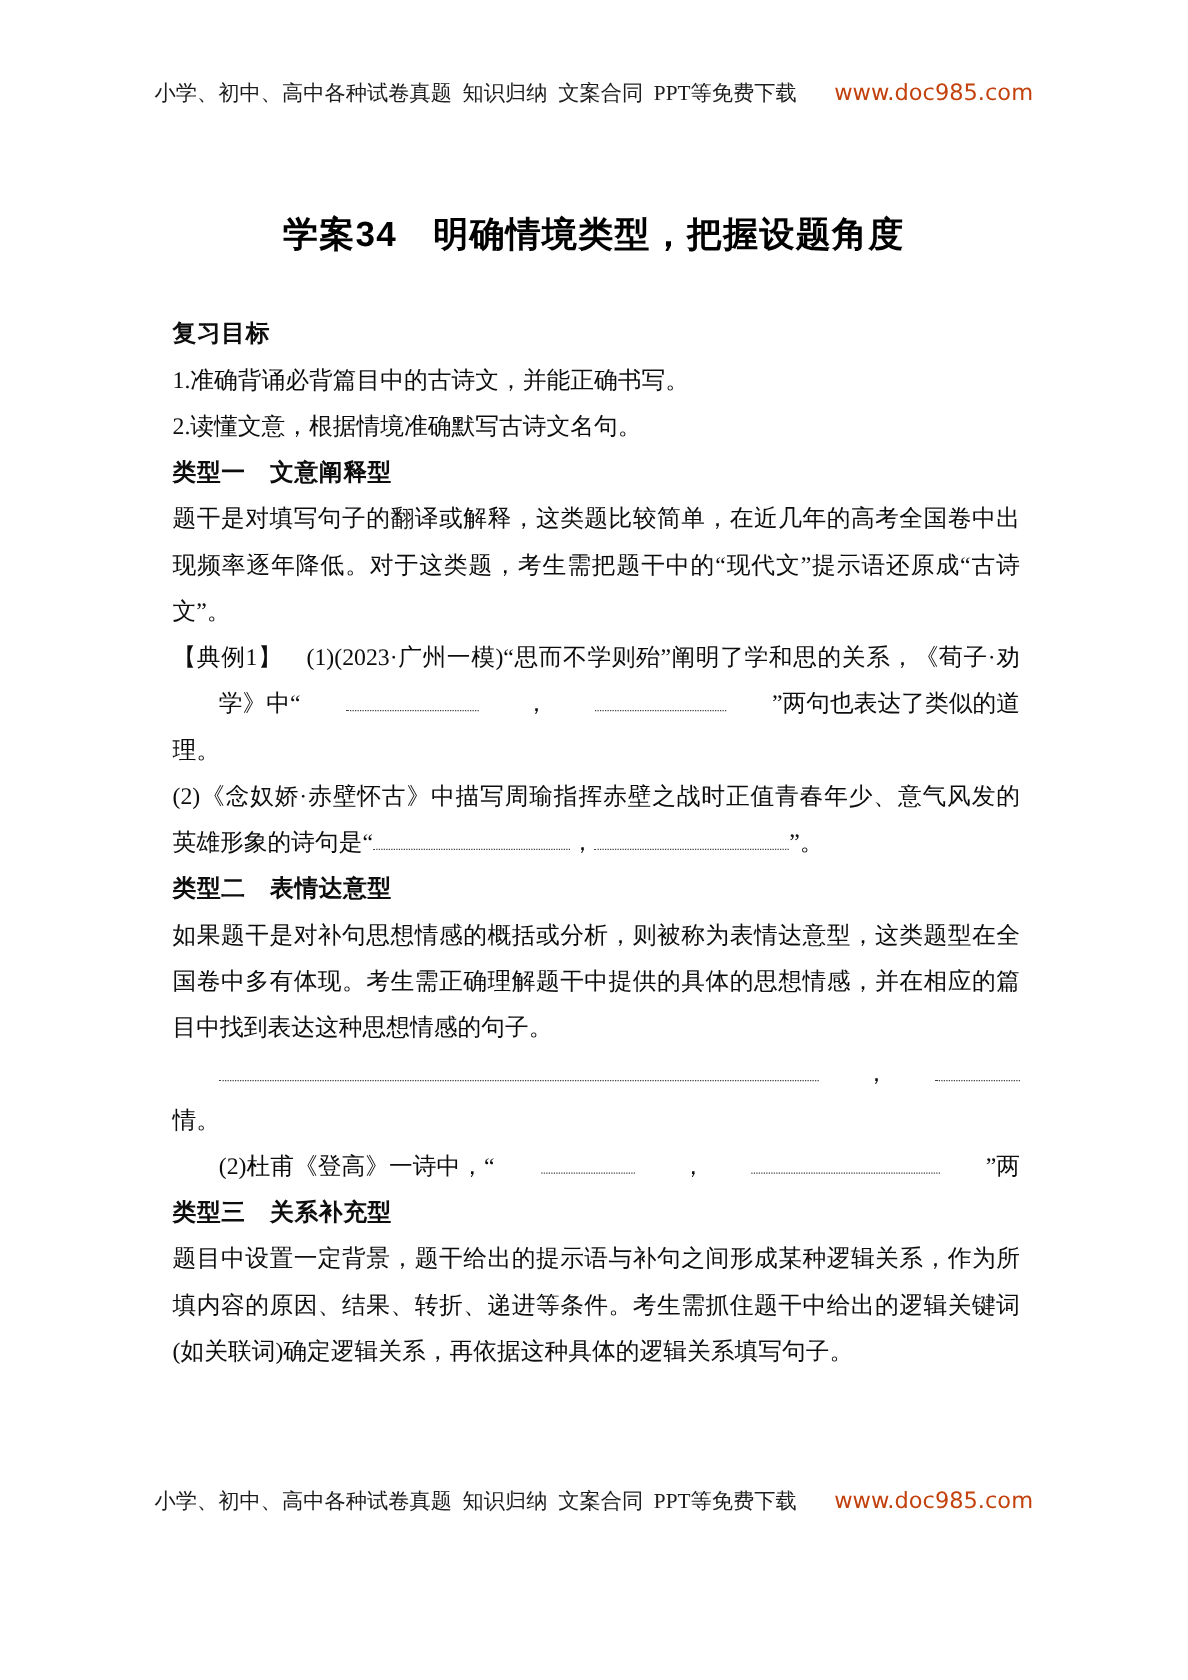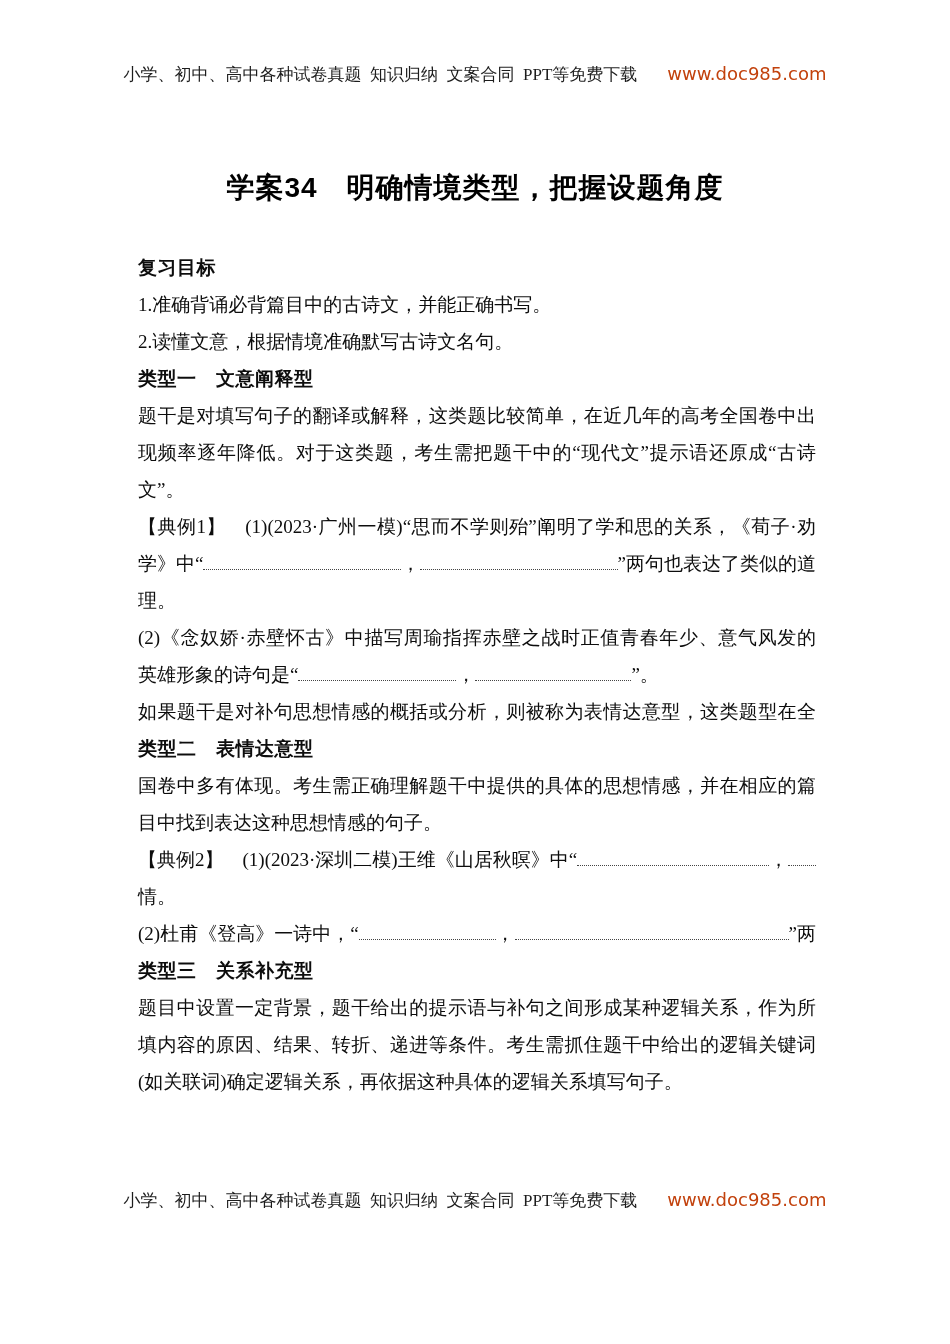--- a/index.html
+++ b/index.html
@@ -24,21 +24,21 @@
     text-align:center; font-size:28px; font-weight:700; letter-spacing:1px;
     font-family:"Liberation Sans","DejaVu Sans",sans-serif; color:#000000;
   }
   .doc-body { position:absolute; top:249px; left:138px; width:678px; }
   .line { height:37px; line-height:37px; font-size:19px; color:#0d0d0d; }
   .line span { white-space:pre; }
   .h  { font-weight:700; font-family:Liberation Serif, serif; letter-spacing:0.5px; }
   .p  { white-space:pre; }
   .j  { text-align:justify; text-align-last:justify; }
   .f  { display:flex; align-items:baseline; }
-  .f span { flex:0 0 auto; }
+  .f span { flex:0 0 auto;margin-left:37px; }
   .blank {
     display:inline-block; height:2px; width:0;
     border-bottom:1.5px dotted #444444;
   }
 </style>
 </head>
 <body>
 
 <div class="page">
 
@@ -61,26 +61,25 @@
       <div class="line f">
         <span>学》中“</span>
         <span class="blank" style="flex-grow: 1;"></span>
         <span>，</span>
         <span class="blank" style="flex-grow: 1;"></span>
         <span>”两句也表达了类似的道</span>
       </div>
       <div class="line p"><span>理。</span></div>
       <div class="line j"><span>(2)《念奴娇·赤壁怀古》中描写周瑜指挥赤壁之战时正值青春年少、意气风发的</span></div>
       <div class="line p"><span>英雄形象的诗句是“</span><span class="blank" style="width: 158px;"></span><span>，</span><span class="blank" style="width: 156px;"></span><span>”。</span></div>
+      <div class="line h"><span>类型二　表情达意型</span></div>
       <div class="line j"><span>如果题干是对补句思想情感的概括或分析，则被称为表情达意型，这类题型在全</span></div>
-      <div class="line h"><span>类型二　表情达意型</span></div>
       <div class="line j"><span>国卷中多有体现。考生需正确理解题干中提供的具体的思想情感，并在相应的篇</span></div>
       <div class="line p"><span>目中找到表达这种思想情感的句子。</span></div>
       <div class="line f">
-        <span>【典例2】　(1)(2023·深圳二模)王维《山居秋暝》中“</span>
         <span class="blank" style="flex-grow: 7;"></span>
         <span>，</span>
         <span class="blank" style="flex-grow: 1; min-width: 28px;"></span>
       </div>
       <div class="line p"><span>情。</span></div>
       <div class="line f">
         <span>(2)杜甫《登高》一诗中，“</span>
         <span class="blank" style="flex-grow: 1;"></span>
         <span>，</span>
         <span class="blank" style="flex-grow: 2;"></span>

